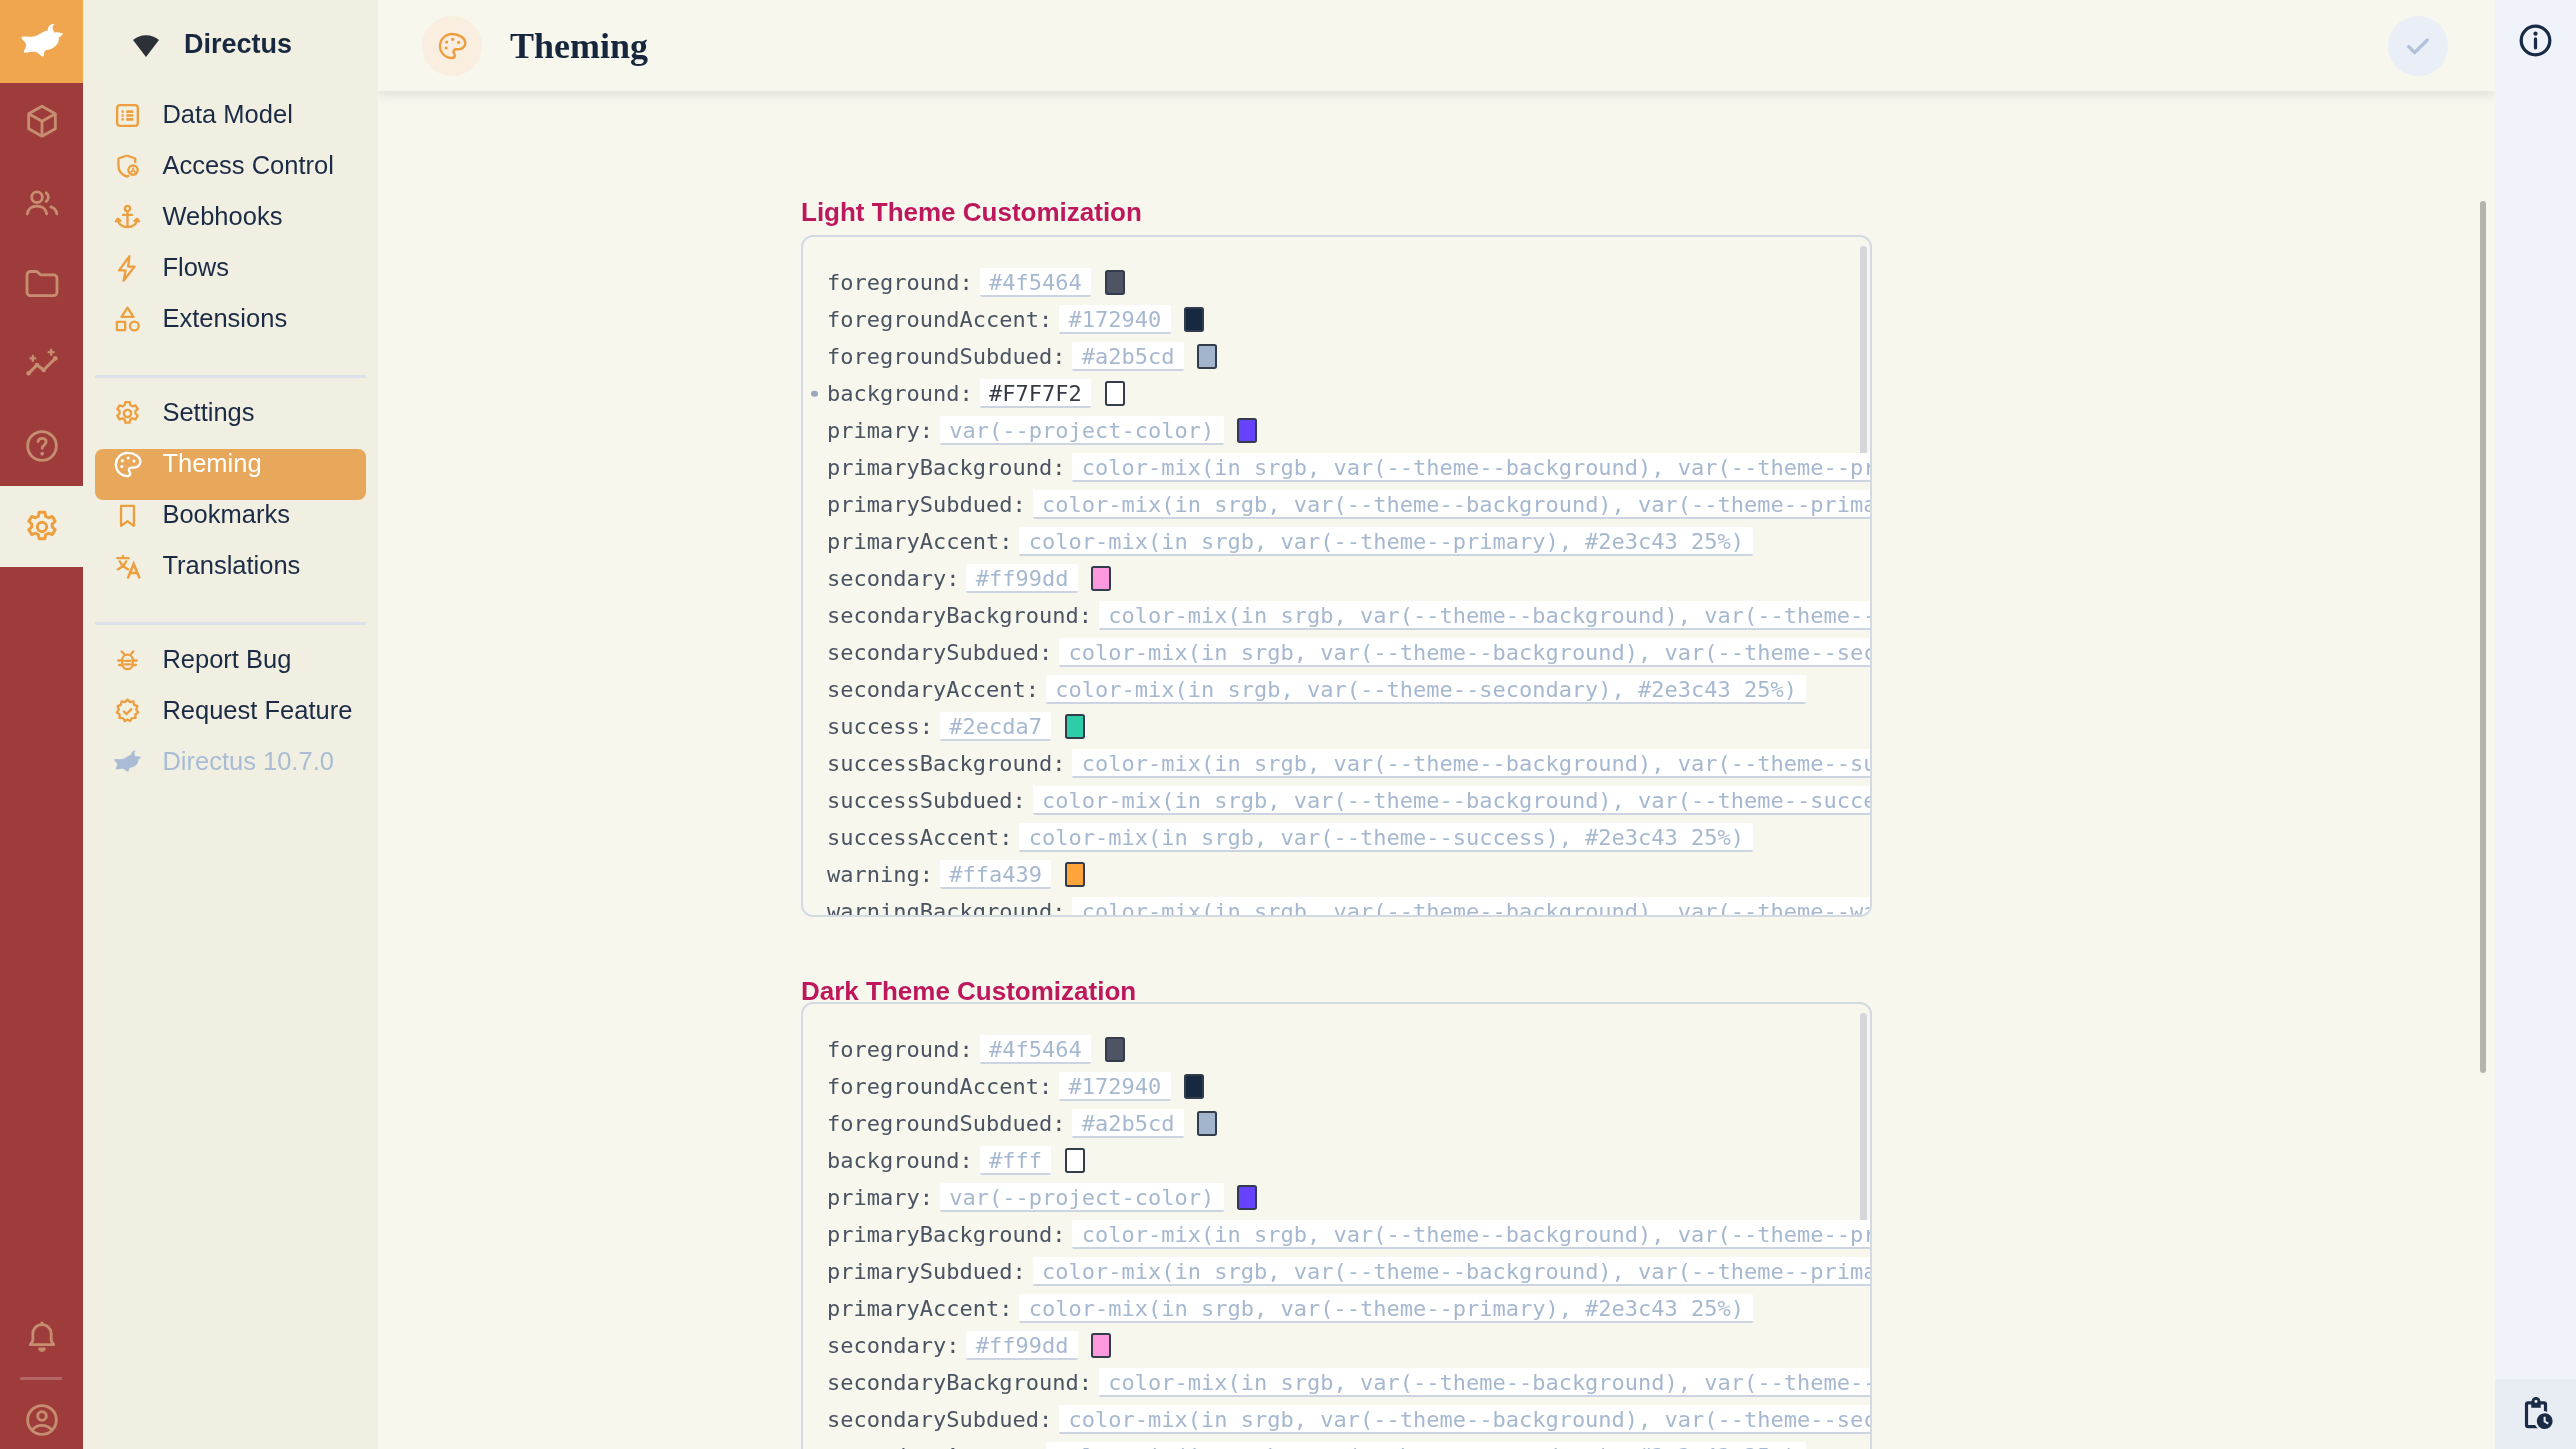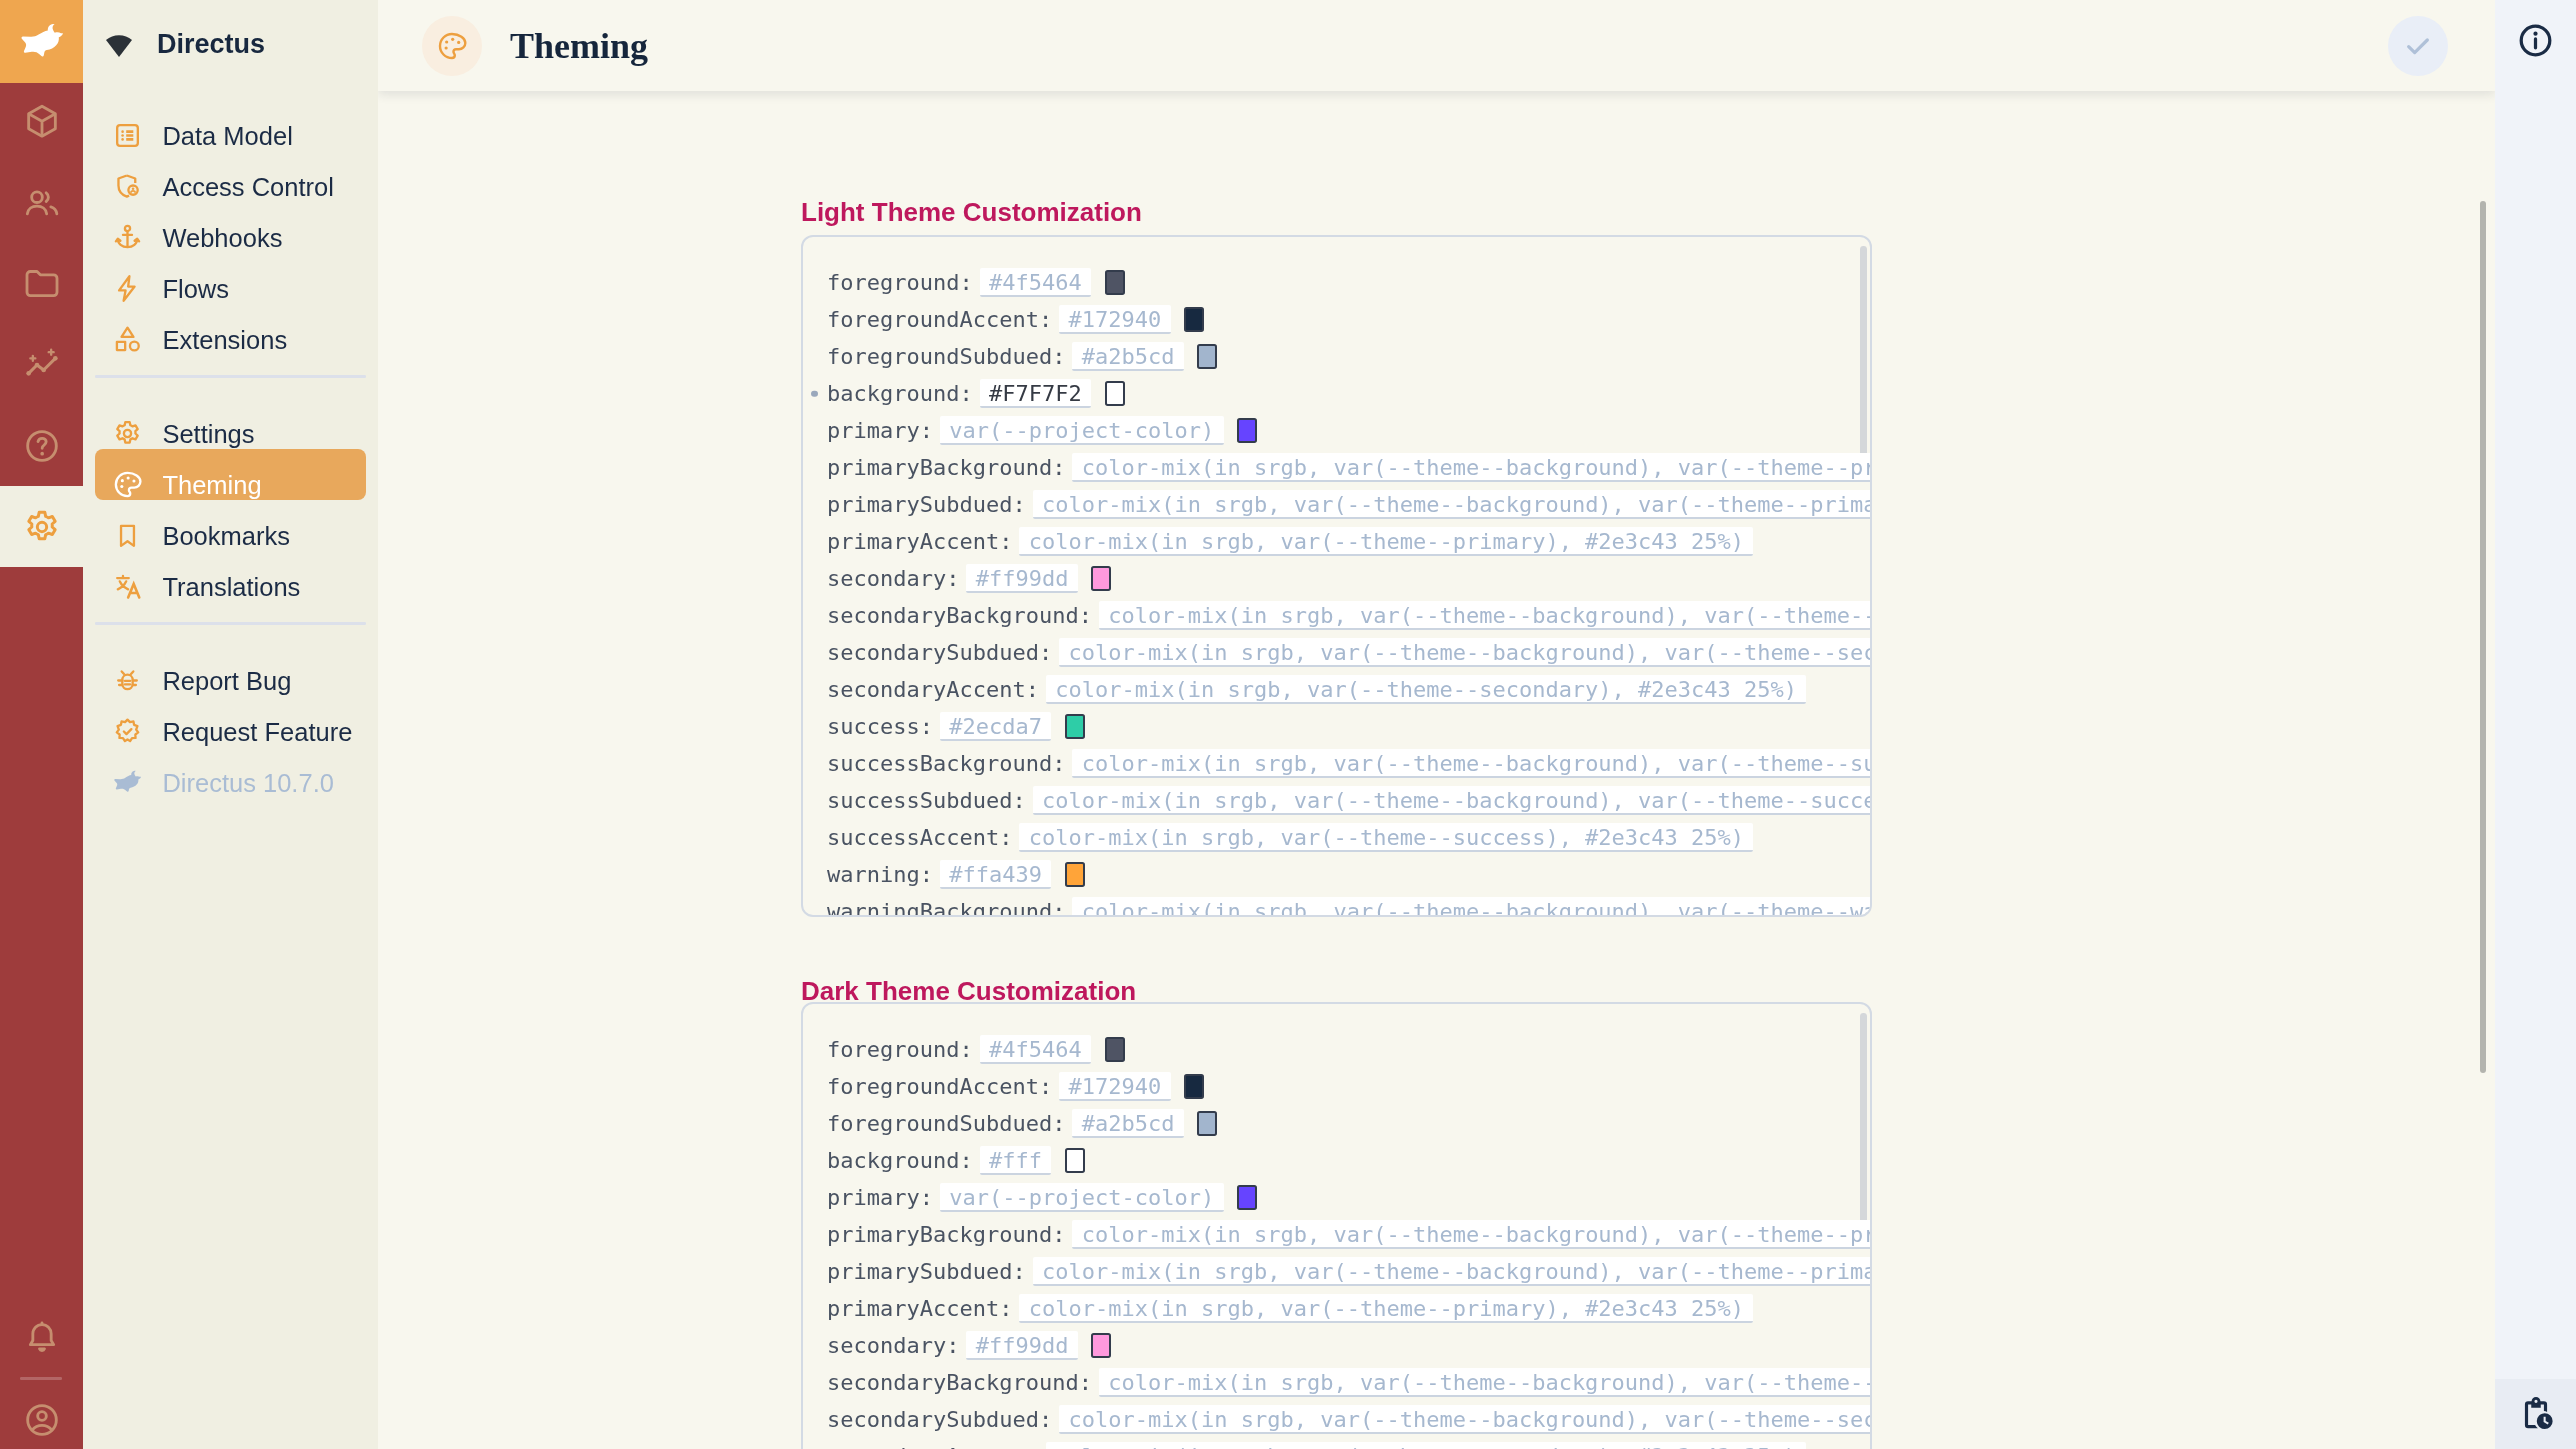--- a/index.html
+++ b/index.html
@@ -9,25 +9,25 @@
   
   .module-bar { width:83px; height:1449px; background:#9E3C3C; position:relative; flex:0 0 83px; }
   .logo-tile { width:83px; height:83px; background:#EFA64F; display:flex; align-items:center; justify-content:center; }
   .mod-icon { position:absolute; left:0; width:83px; height:81px; display:flex; align-items:center; justify-content:center; }
   .mod-icon svg { width:40px; height:40px; }
   .mod-active { background:#F0EFE2; }
   .mod-divider { position:absolute; left:20px; width:42px; height:2.7px; background:rgba(255,255,255,0.22); border-radius:1.3px; }
 
   
   .nav-panel { width:295px; height:1449px; background:#F0EFE2; flex:0 0 295px; position:relative; padding-top:14.8px; }
-  .project-row { height:60px; display:flex; align-items:center; padding-left:17px; gap:19px; }
+  .project-row { height:60px; display:flex; align-items:center; padding-left:44px; gap:19px; }
   .project-row svg { width:38px; height:38px; }
   .project-name { font-size:27px; font-weight:700; color:#18283F; }
   .nav-list { margin-top:25.5px; }
-  .nav-item { height:51px; margin:0 12px; padding-left:17.4px; display:flex; align-items:flex-end; gap:19px; border-radius:8px; }
+  .nav-item { height:51px; margin:0 12px; padding-left:17.4px; display:flex; align-items:flex-start; gap:19px; border-radius:8px; }
   .nav-item svg { width:31px; height:31px; flex:0 0 31px; }
   .nav-label { font-size:25.5px; font-weight:500; color:#1B2B45; white-space:nowrap; }
   .nav-item.active { background:#E8A85C; }
   .nav-item.active .nav-label { color:#FFFFFF; }
   .nav-divider { height:2.7px; background:#DCE0EA; margin:20px 12px; border-radius:1.3px; }
   .nav-item.muted .nav-label { color:#A9BCD4; }
 
   
   .main-col { flex:1 1 auto; position:relative; height:1449px; background:#F8F7EE; overflow:hidden; }
   .header { height:91px; display:flex; align-items:center; padding:0 47px 0 44px; position:relative; z-index:5;

